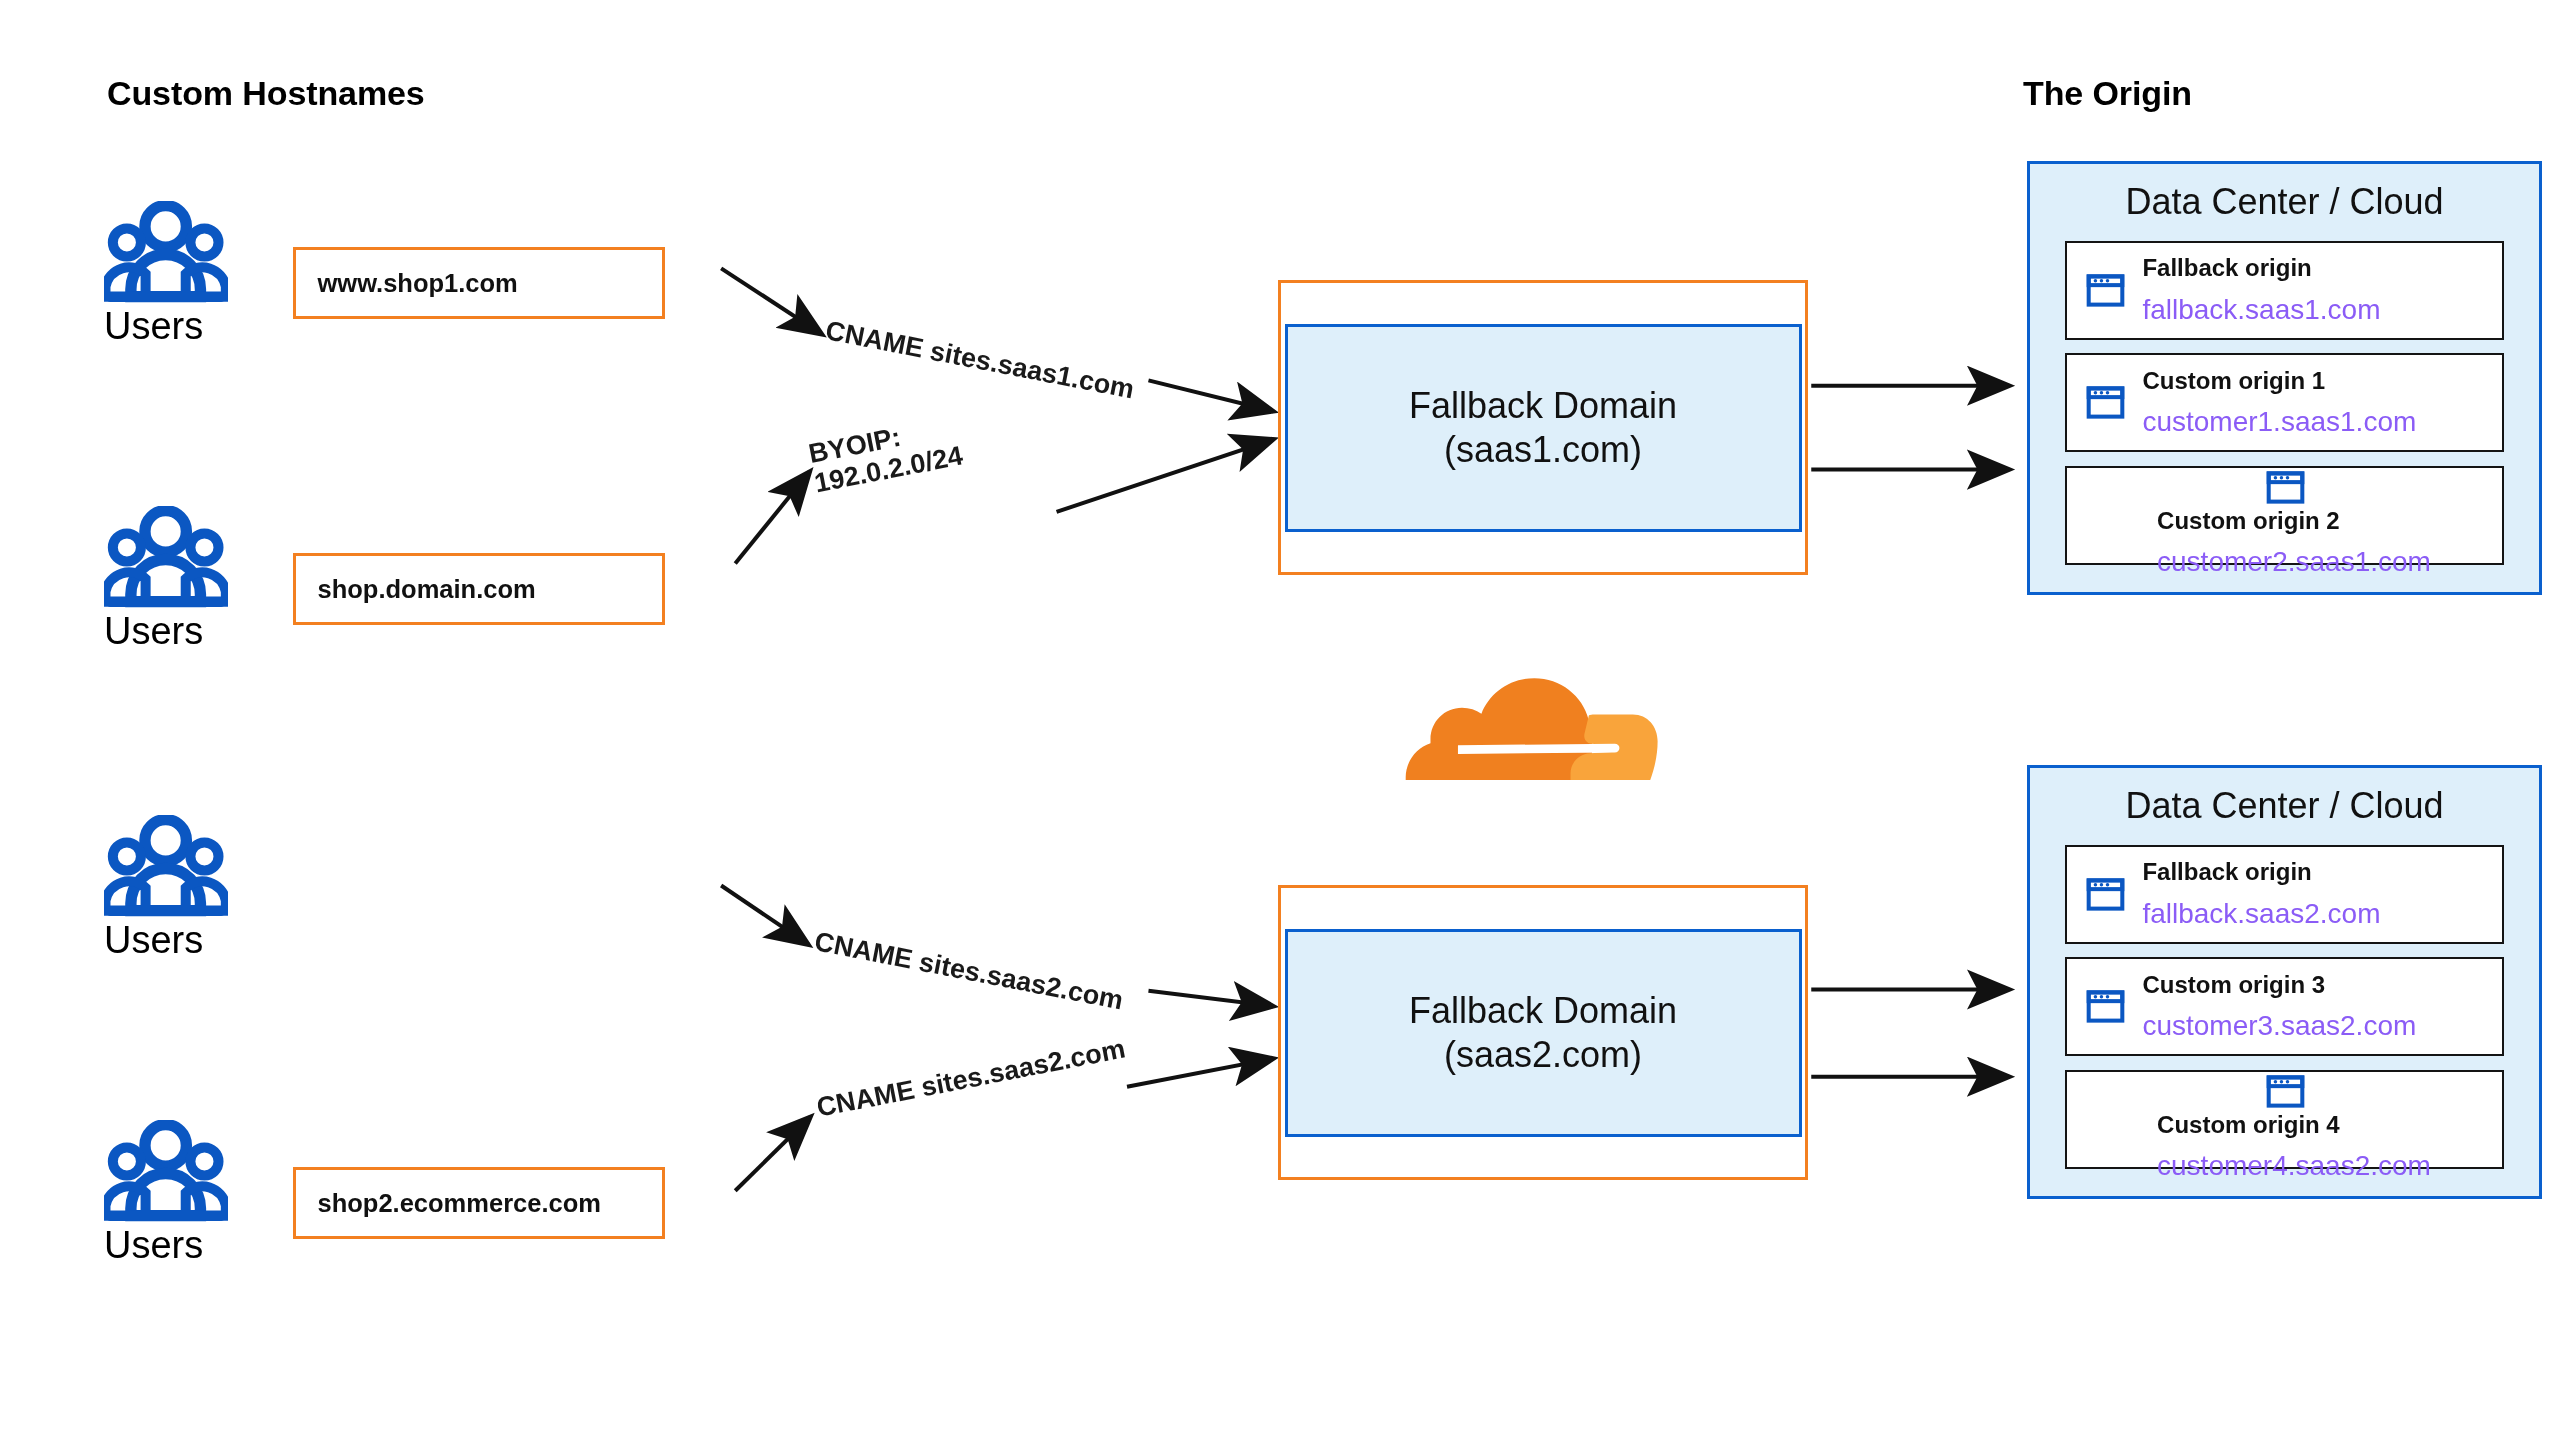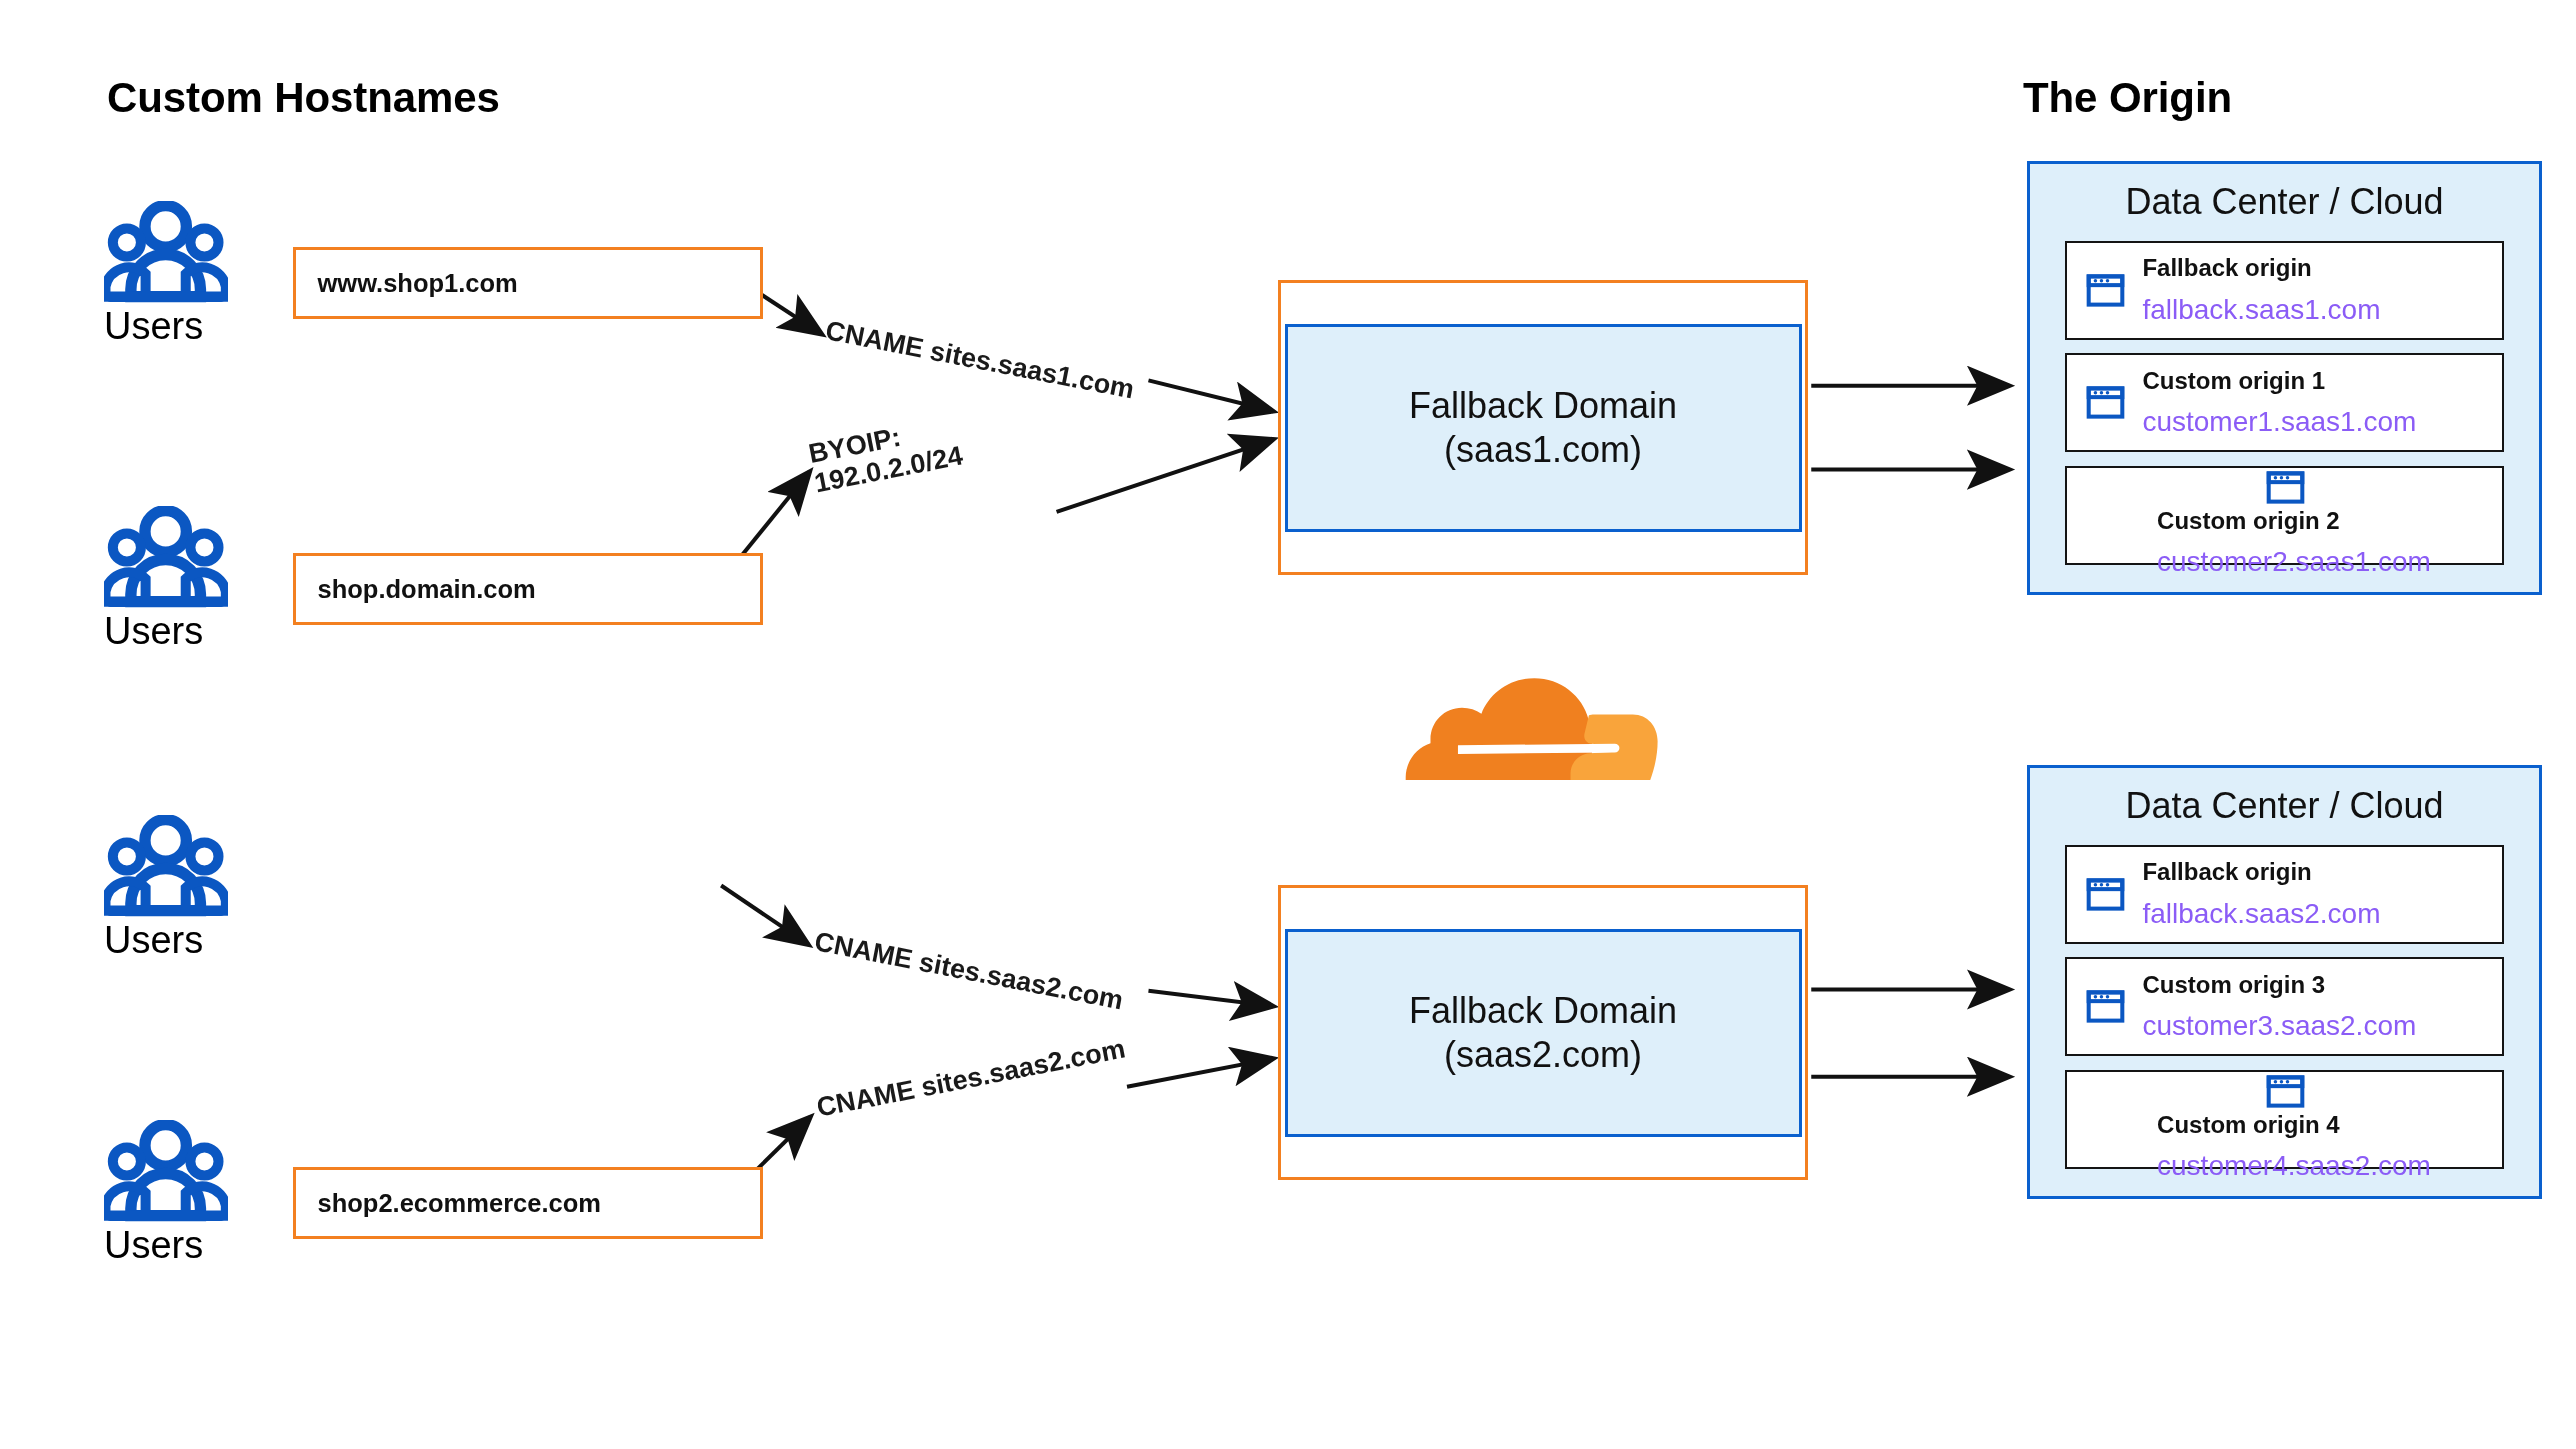--- a/index.html
+++ b/index.html
@@ -6,33 +6,33 @@
   body{
     width:2576px;height:1449px;background:#ffffff;
     font-family:"Liberation Sans",sans-serif;
     color:#111111;overflow:hidden;position:relative;
   }
   .stage{position:absolute;left:0;top:0;width:2576px;height:1449px;}
   .abs{position:absolute;}
 
   
   .col-heading{
-    font-size:42px;font-weight:bold;color:#000000;
+    font-size:34px;font-weight:bold;color:#000000;
     letter-spacing:-0.1px;white-space:nowrap;
   }
 
   
   .users-label{
     font-size:38px;font-weight:400;color:#000000;white-space:nowrap;
   }
 
   
   .hostname-box{
     box-sizing:border-box;
-    width:470px;height:72px;
+    width:372px;height:72px;
     border:3.4px solid #F38020;background:#ffffff;
     display:flex;align-items:center;
   }
   .hostname-text{
     font-size:25.5px;font-weight:bold;color:#111111;
     padding-left:21.5px;white-space:nowrap;
   }
 
   
   .fallback-outer{

